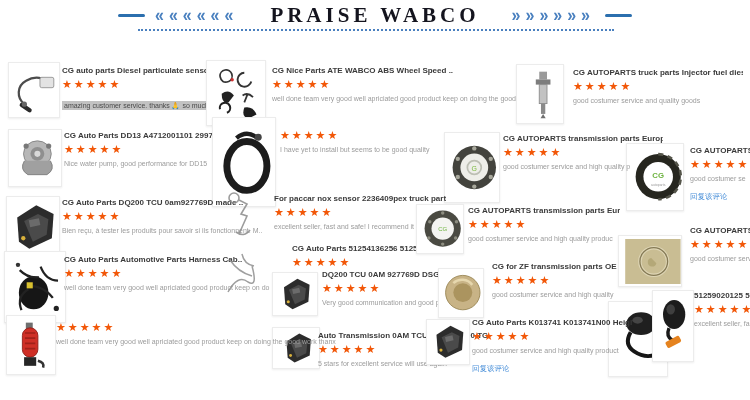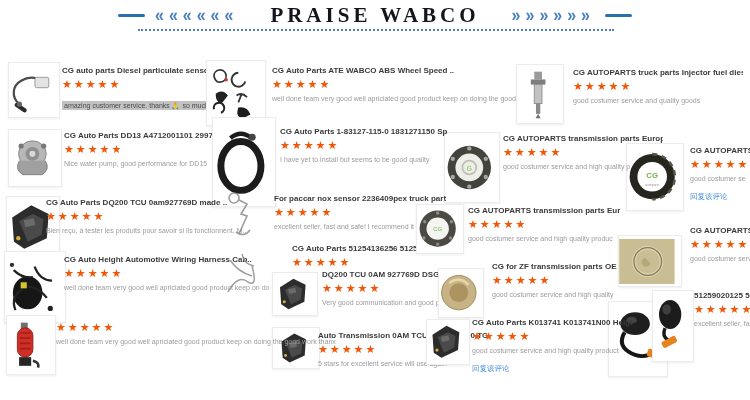--- a/index.html
+++ b/index.html
@@ -4,21 +4,21 @@
 <style>
   *{box-sizing:border-box;margin:0;padding:0}
   html,body{background:#fff}
   body{font-family:"Liberation Sans",sans-serif}
   #canvas{position:relative;width:750px;height:400px;background:#fff;overflow:hidden}
   .header{position:absolute;top:0;left:0;width:100%;height:30px;display:flex;align-items:center;justify-content:center}
   .hline{width:27px;height:3px;background:var(--line,#2b6fae);border-radius:2px}
   .arrows{font-size:16px;letter-spacing:5px;color:var(--accent,#4a80bf);font-weight:bold;margin:0 10px;transform:scaleY(1.2)}
   h1{font-family:"Liberation Serif",serif;font-size:21px;letter-spacing:4px;color:var(--title-color,#14141e);font-weight:600;margin:0 22px;white-space:nowrap}
   .dotted{position:absolute;top:29px;left:138px;width:476px;border-top:2px dotted var(--accent,#4a80bf)}
-  .photo{position:absolute;background:#fff;border:1px solid #ececec;box-shadow:0 1px 2px rgba(0,0,0,.07);display:flex;align-items:center;justify-content:flex-start;overflow:hidden}
+  .photo{position:absolute;background:#fff;border:1px solid #ececec;box-shadow:0 1px 2px rgba(0,0,0,.07);display:flex;align-items:center;justify-content:flex-end;overflow:hidden}
   .photo svg{width:90%;height:90%}
   .cardtext{position:absolute}
   .title{font-size:8px;font-weight:700;color:#3a3a3a;white-space:nowrap;overflow:hidden;cursor:pointer;line-height:1.2}
   .stars{font-size:11px;letter-spacing:2px;color:var(--star,#f25708);line-height:1;margin:3px 0 4px}
   .review{font-size:7px;color:#9b9b9b;line-height:1.4;white-space:nowrap}
   .review.hl{background:#c2c2c2;color:#4a4a4a;display:inline-block;padding:0 2px}
   .reply{font-size:7.5px;color:#4a90d9;margin-top:9px;cursor:pointer;white-space:nowrap}
   .sketch{position:absolute;opacity:.85}
   .sketch svg{width:100%;height:100%}
 </style>
@@ -49,21 +49,21 @@
           <path d="M8 14 a7 7 0 1 1 10 6 q-8 3 -10 -6" fill="none" stroke="#333" stroke-width="2"></path>
           <path d="M36 10 a8 8 0 1 0 8 10" fill="none" stroke="#333" stroke-width="2.2"></path>
           <path d="M10 34 q8 -6 14 2 l-6 8 q-8 2 -8 -10" fill="#222"></path>
           <path d="M34 36 q6 -4 12 2 M40 34 l-4 10" stroke="#333" stroke-width="2" fill="none"></path>
           <path d="M8 52 a6 6 0 1 1 8 4" fill="none" stroke="#222" stroke-width="2.4"></path>
           <path d="M36 50 q10 -2 14 8 l-8 4 q-10 0 -6 -12" fill="#1d1d1d"></path>
           <circle cx="22" cy="18" r="2" fill="#c33"></circle>
         </svg>
       </div>
       <div class="cardtext" style="left: 272px; top: 66px; width: 245px;">
-        <div class="title">CG Auto Parts ATE WABCO ABS Wheel Speed ..</div>
+        <div class="title">CG Nice Parts ATE WABCO ABS Wheel Speed ..</div>
         <div class="stars">★★★★★</div>
         <div class="review">well done team very good well apriciated good product keep on doing the good work tha</div>
       </div>
       <div class="photo" style="left: 516px; top: 64px; width: 48px; height: 60px;">
         <svg viewBox="0 0 48 60">
           <rect x="20" y="4" width="9" height="9" fill="#9a9a9a"></rect>
           <rect x="16" y="13" width="17" height="6" fill="#7d7d7d"></rect>
           <rect x="20" y="19" width="9" height="22" fill="#c2c2c2" stroke="#8a8a8a"></rect>
           <rect x="22" y="41" width="5" height="12" fill="#8a8a8a"></rect>
           <path d="M24.5 53 l3 5 h-6 z" fill="#6f6f6f"></path>
@@ -106,21 +106,20 @@
             <circle cx="47" cy="26" r="2.5"></circle>
             <circle cx="47" cy="47" r="2.5"></circle>
             <circle cx="28" cy="58" r="2.5"></circle>
             <circle cx="9" cy="47" r="2.5"></circle>
             <circle cx="9" cy="26" r="2.5"></circle>
           </g>
           <text x="28" y="40" font-size="8" fill="#79b93c" text-anchor="middle">G</text>
         </svg>
       </div>
       <div class="cardtext" style="left: 280px; top: 127px; width: 168px;">
-        <div class="title">CG Auto Parts 1-83127-115-0 1831271150 Sp</div>
         <div class="stars">★★★★★</div>
         <div class="review">I have yet to install but seems to be good quality</div>
       </div>
       <div class="photo" style="left: 626px; top: 143px; width: 58px; height: 68px;">
         <svg viewBox="0 0 58 68">
           <circle cx="29" cy="34" r="26" fill="#26261f"></circle>
           <circle cx="29" cy="34" r="17" fill="#ffffff"></circle>
           <path d="M29 8 a26 26 0 0 1 0 52" fill="none" stroke="#55554a" stroke-width="3" stroke-dasharray="6 5"></path>
           <text x="29" y="36" font-size="9" fill="#6db33f" text-anchor="middle" font-weight="bold">CG</text>
           <text x="29" y="45" font-size="4" fill="#9a9a9a" text-anchor="middle">autoparts</text>
@@ -138,21 +137,21 @@
         <div class="reply">回复该评论</div>
       </div>
       <div class="photo" style="left: 6px; top: 196px; width: 54px; height: 62px;">
         <svg viewBox="0 0 54 62">
           <path d="M6 20 L28 6 L48 16 L46 44 L20 56 L8 48 Z" fill="#2c2c2c"></path>
           <path d="M14 24 l16 -8 l12 6 l-2 18 l-16 8 z" fill="#4a4a4a"></path>
           <rect x="20" y="22" width="12" height="8" fill="#6b6b6b" transform="rotate(-12 26 26)"></rect>
           <circle cx="13" cy="44" r="2.5" fill="#d9b13b"></circle>
         </svg>
       </div>
-      <div class="cardtext" style="left: 46px; top: 198px; width: 196px;">
+      <div class="cardtext" style="left: 62px; top: 198px; width: 196px;">
         <div class="title">CG Auto Parts DQ200 TCU 0am927769D made ..</div>
         <div class="stars">★★★★★</div>
         <div class="review">Bien reçu, à tester les produits pour savoir si ils fonctionnent. M..</div>
       </div>
       <div class="cardtext" style="left: 274px; top: 194px; width: 172px;">
         <div class="title">For paccar nox sensor 2236409pex truck parts ..</div>
         <div class="stars">★★★★★</div>
         <div class="review">excellent seller, fast and safe! I recommend it 100 %</div>
       </div>
       <div class="cardtext" style="left: 292px; top: 244px; width: 186px;">
@@ -242,21 +241,21 @@
       <div class="photo" style="left: 4px; top: 251px; width: 62px; height: 72px;">
         <svg viewBox="0 0 62 72">
           <ellipse cx="26" cy="42" rx="17" ry="19" fill="#161616"></ellipse>
           <path d="M12 62 q-6 -16 8 -24 M20 34 q18 0 28 14 M34 12 q6 16 20 16 M10 16 q10 10 22 8" fill="none" stroke="#222" stroke-width="2.6"></path>
           <rect x="18" y="30" width="7" height="7" fill="#d9c12f"></rect>
           <circle cx="8" cy="10" r="2.5" fill="#333"></circle>
           <circle cx="52" cy="60" r="3" fill="#222"></circle>
         </svg>
       </div>
       <div class="cardtext" style="left: 64px; top: 255px; width: 196px;">
-        <div class="title">CG Auto Height Automotive Wiring Harness Cab..</div>
+        <div class="title">CG Auto Parts Automotive Parts Harness Cab..</div>
         <div class="stars">★★★★★</div>
         <div class="review">well done team very good well apriciated good product keep on do</div>
       </div>
       <div class="photo" style="left: 6px; top: 315px; width: 50px; height: 60px;">
         <svg viewBox="0 0 50 60">
           <rect x="16" y="4" width="8" height="8" fill="#6f6f6f"></rect>
           <rect x="12" y="10" width="18" height="34" rx="9" fill="#cf2f26" stroke="#8c1d17"></rect>
           <path d="M15 16 h12 M15 22 h12 M15 28 h12 M15 34 h12" stroke="#a02019" stroke-width="2"></path>
           <rect x="14" y="44" width="14" height="10" fill="#262626"></rect>
           <path d="M30 48 q8 2 6 8" stroke="#333" stroke-width="3" fill="none"></path>

